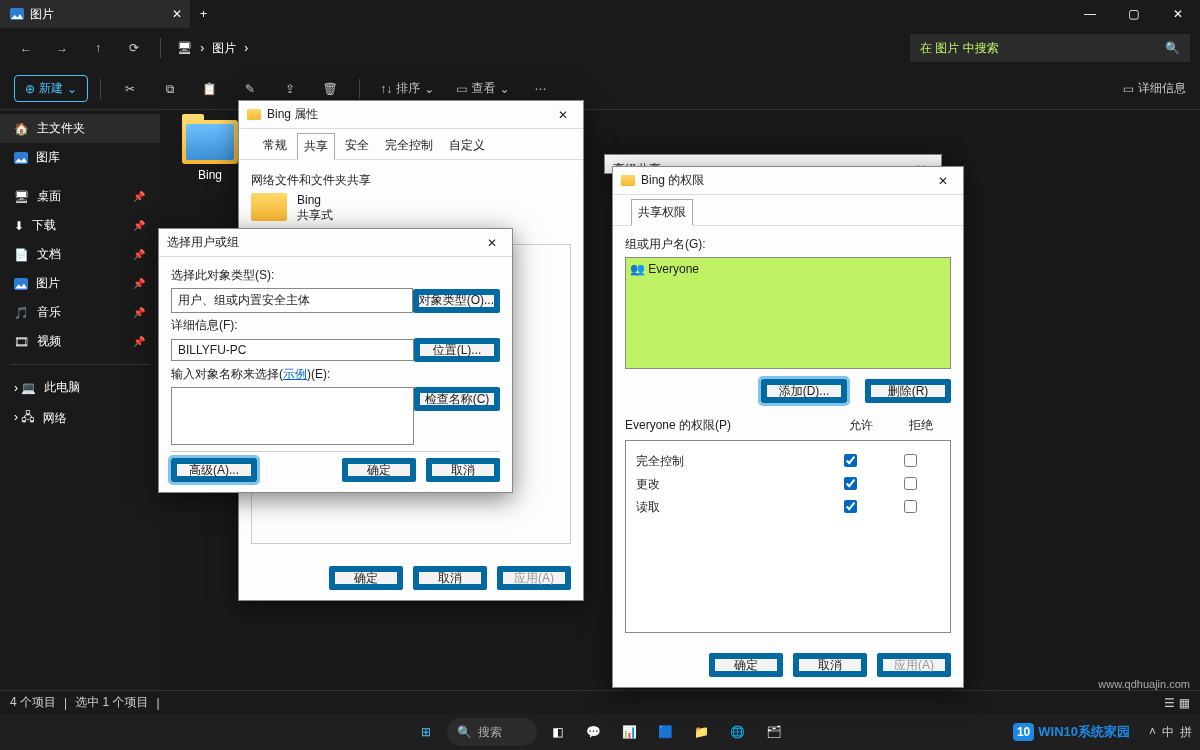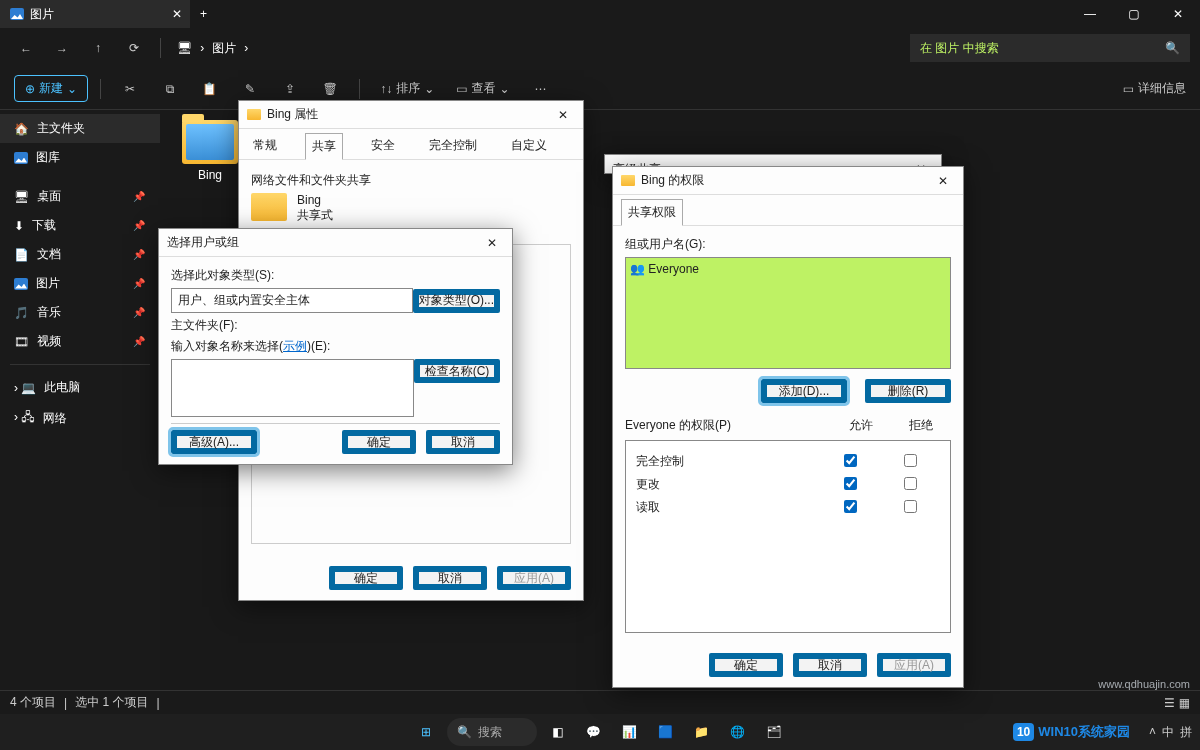--- a/index.html
+++ b/index.html
@@ -48,21 +48,21 @@
 .taskbar { position: absolute; bottom: 0; left: 0; right: 0; height: 36px; background: #1f1f1f; display: flex; align-items: center; justify-content: center; gap: 6px; }
 .tb-icon { width: 30px; height: 30px; display: flex; align-items: center; justify-content: center; border-radius: 4px; }
 .tb-search { width: 90px; height: 28px; background: #2b2b2b; border-radius: 14px; display: flex; align-items: center; padding: 0 10px; gap: 6px; color: #aaa; }
 .tb-right { position: absolute; right: 8px; display: flex; align-items: center; gap: 6px; color: #ccc; }
 .tb-logo { position: absolute; right: 70px; display: flex; align-items: center; gap: 4px; }
 
 
 .dlg { position: absolute; background: #fdfdfd; color: #222; border: 1px solid #888; box-shadow: 0 6px 24px rgba(0,0,0,.5); font-size: 12px; }
 .dlg-title { height: 28px; display: flex; align-items: center; padding: 0 8px; gap: 6px; border-bottom: 1px solid #ddd; }
 .dlg-title .close { margin-left: auto; width: 24px; text-align: center; }
-.dlg .tabs { display: flex; gap: 22px; padding: 4px 8px 0; border-bottom: 1px solid #ddd; }
+.dlg .tabs { display: flex; gap: 4px; padding: 4px 18px 0; border-bottom: 1px solid #ddd; }
 .dlg .tabs span { padding: 4px 6px; }
 .dlg .tabs .sel { border: 1px solid #aaa; border-bottom: 1px solid #fdfdfd; margin-bottom: -1px; background:#fdfdfd; }
 .dlg-body { padding: 10px 12px; }
 .dlg-btns { display: flex; justify-content: flex-end; gap: 10px; padding: 10px 12px; }
 .btn { min-width: 74px; height: 24px; border: 6px solid #0369a1; background: #f3f3f3; border-radius: 2px; display: flex; align-items: center; justify-content: center; }
 .btn-wide { min-width: 86px; }
 .btn-hl { outline: 3px solid #7fc4ea; }
 .field { border: 1px solid #888; background: #fff; padding: 3px 6px; }
 .row { display: flex; align-items: center; margin-bottom: 4px; }
 .label { margin-bottom: 4px; }
@@ -256,21 +256,25 @@
   <div class="dlg-title">
     <span>选择用户或组</span>
     <span class="close">✕</span>
   </div>
   <div class="dlg-body">
     <div class="label">选择此对象类型(S):</div>
     <div class="row">
       <div class="field" style="flex:1">用户、组或内置安全主体</div>
       <div class="btn btn-wide">对象类型(O)...</div>
     </div>
-    <div class="label">主文件夹(F):</div>
+    <div class="label">详细信息(F):</div>
+    <div class="row">
+      <div class="field" style="flex:1">BILLYFU-PC</div>
+      <div class="btn btn-wide">位置(L)...</div>
+    </div>
     <div class="label">
       <span>输入对象名称来选择(</span><a class="link">示例</a><span>)(E):</span>
     </div>
     <div class="row" style="align-items:flex-start">
       <textarea style=""></textarea>
       <div class="btn btn-wide">检查名称(C)</div>
     </div>
     <hr style="margin:6px 0;border:none;border-top:1px solid #ccc">
     <div style="display:flex;align-items:center">
       <div class="btn btn-wide btn-hl">高级(A)...</div>

